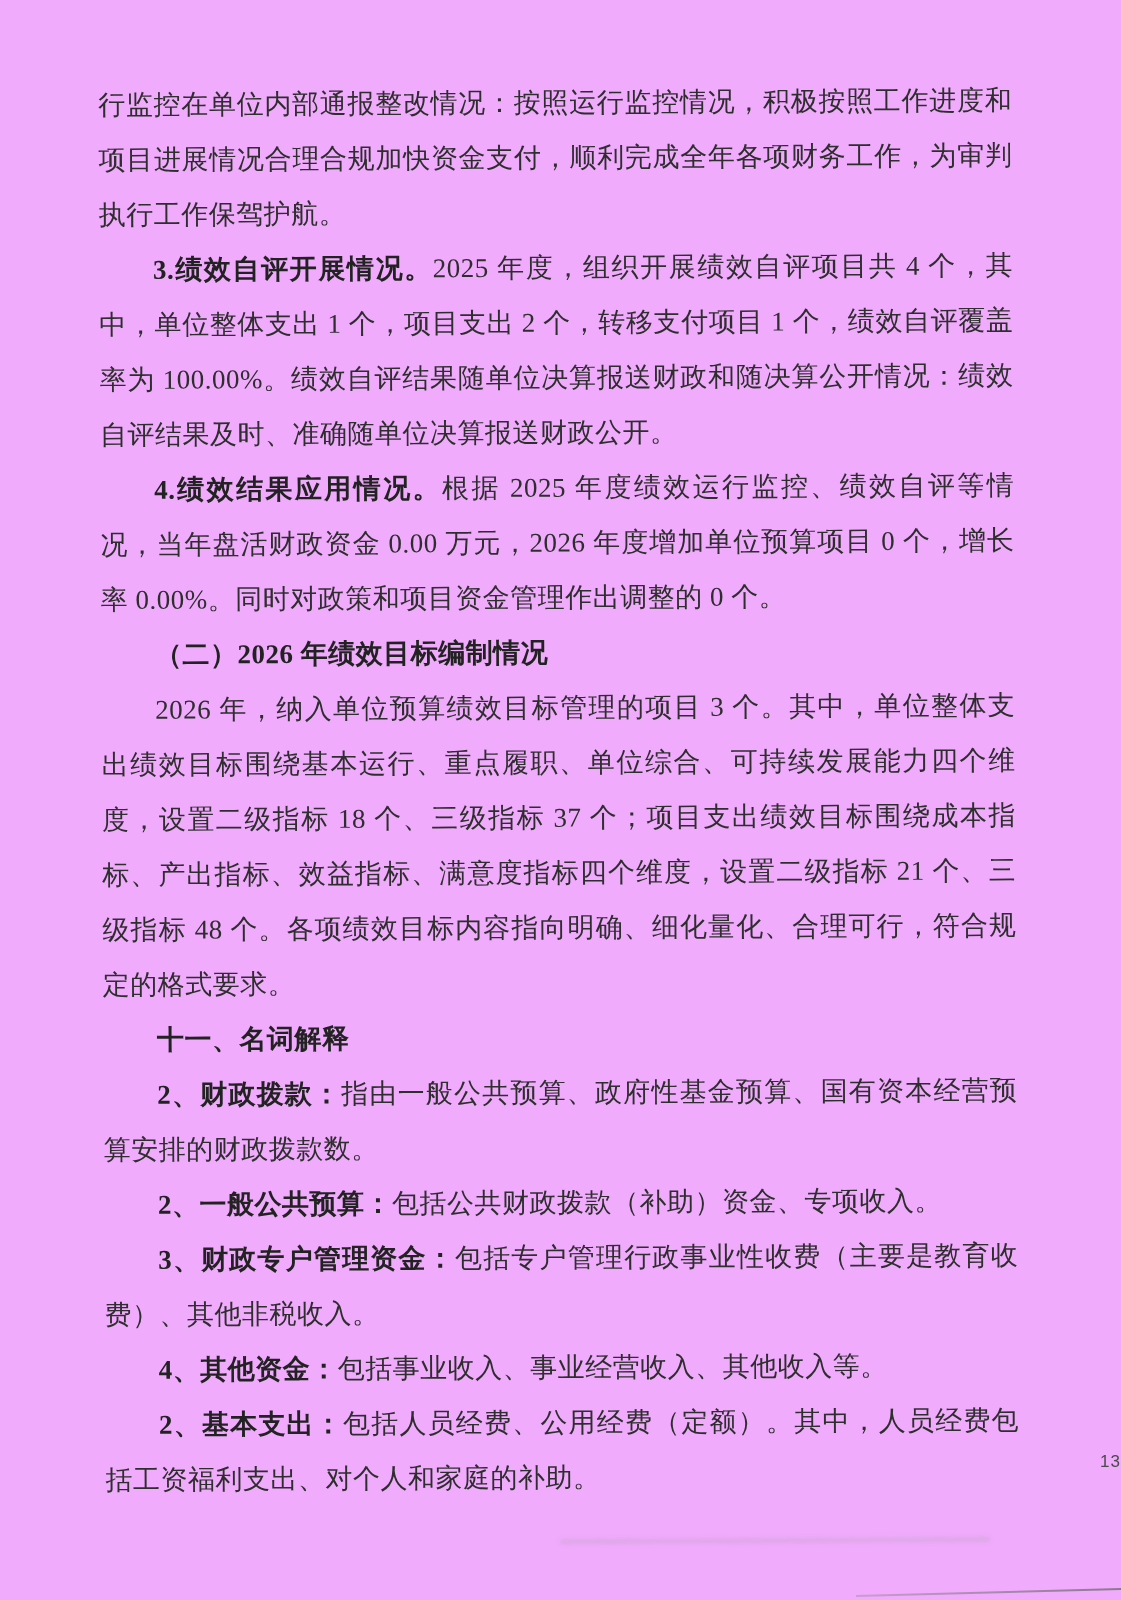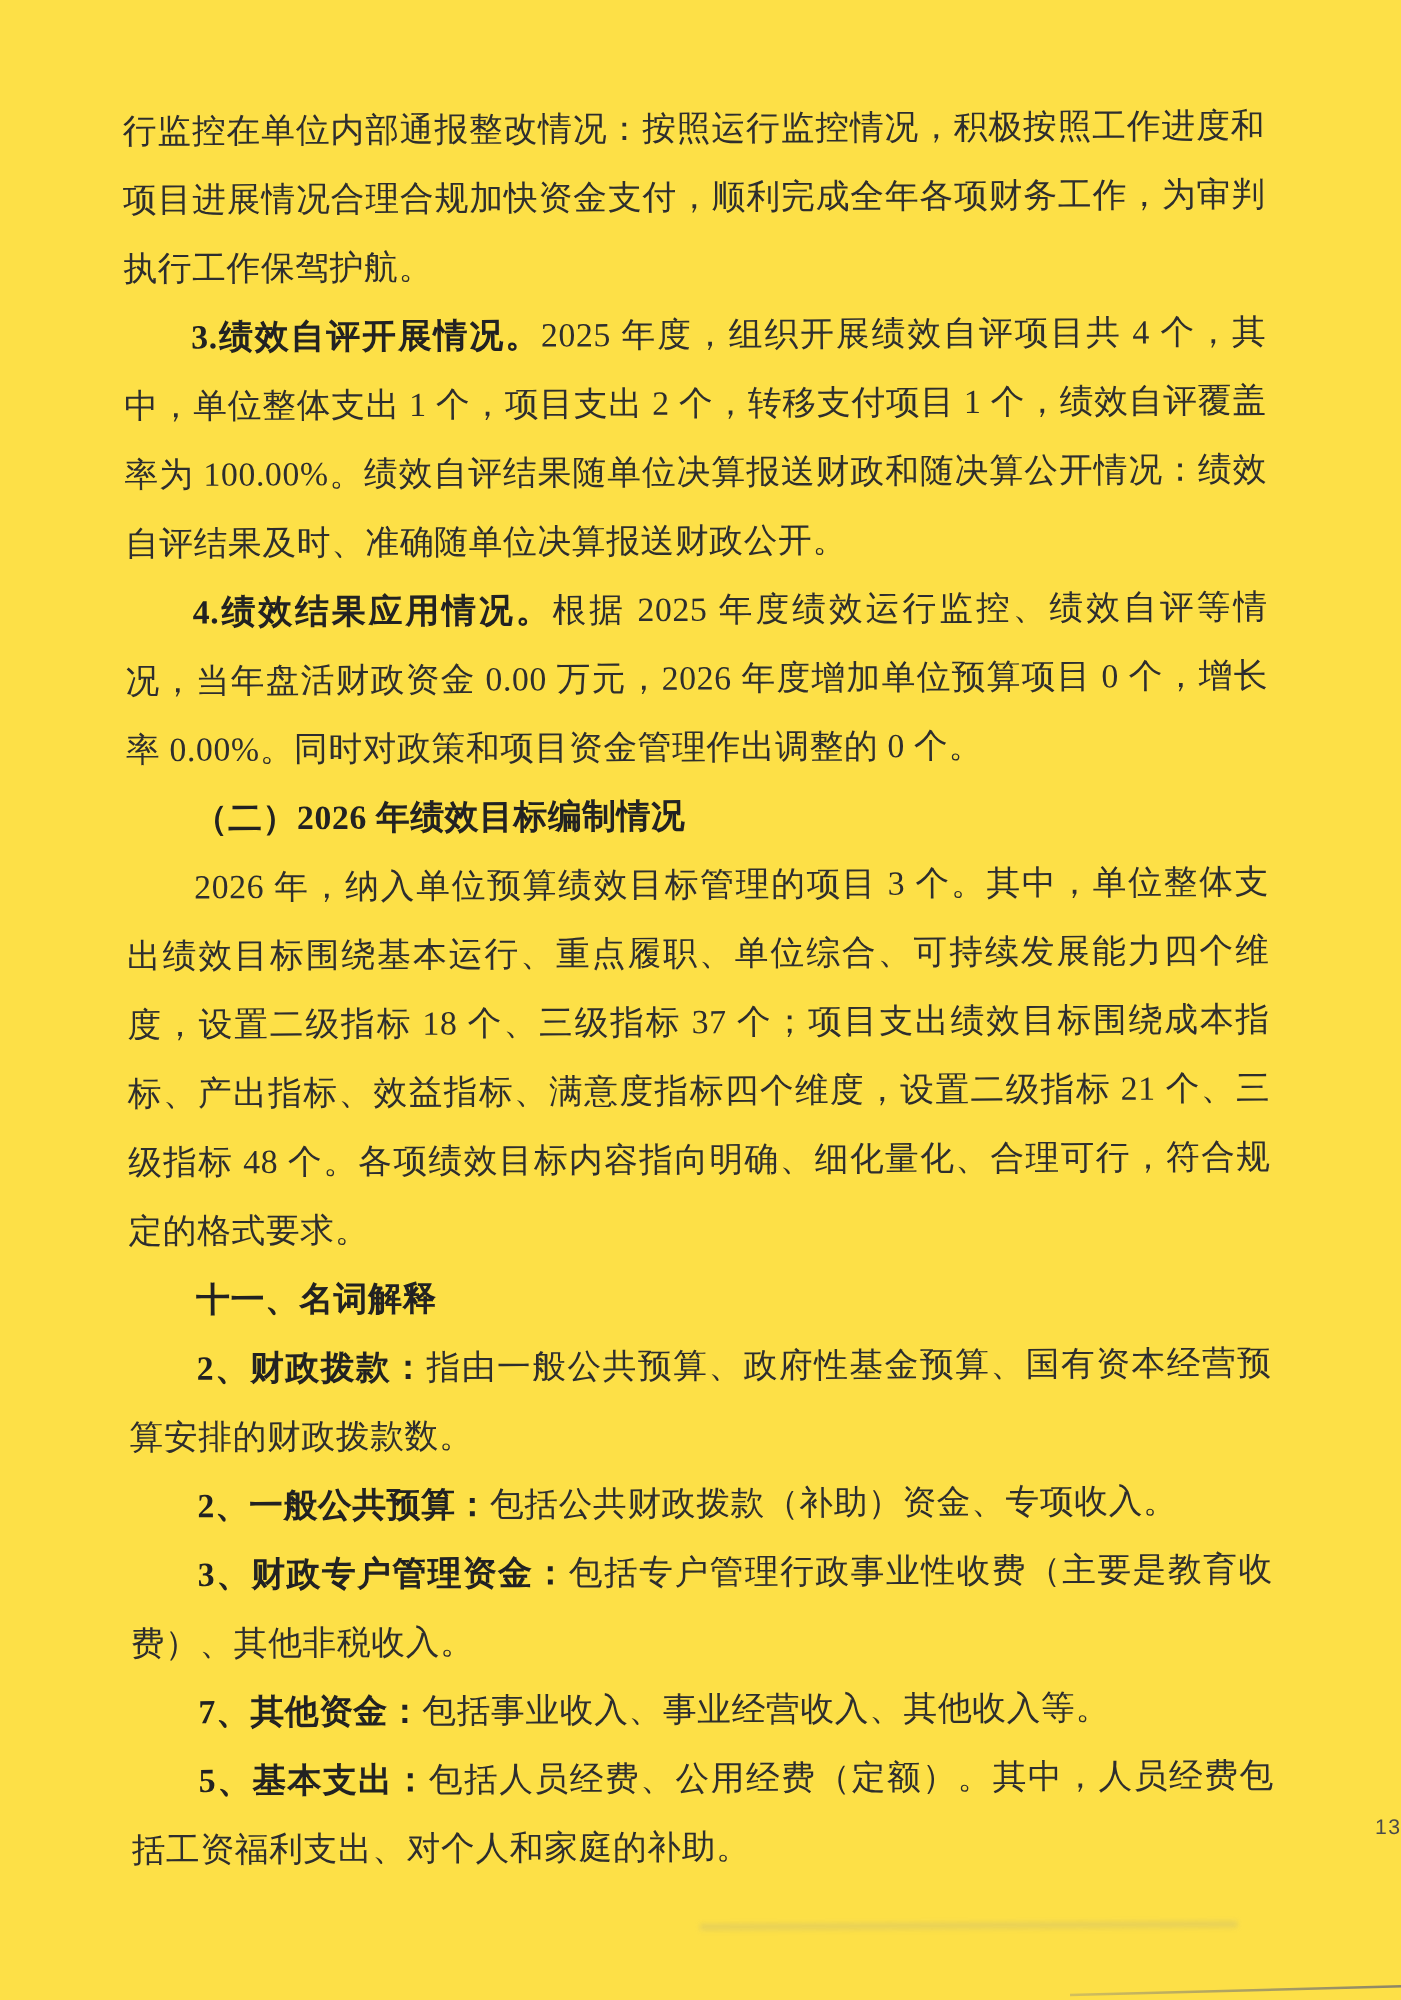--- a/index.html
+++ b/index.html
@@ -4,21 +4,21 @@
 <style>
   html, body {
     margin: 0;
     padding: 0;
     background: #ffffff;
   }
   .page {
     position: relative;
     width: 1121px;
     height: 1600px;
-    background: #fde047;
+    background: #f0abfc;
     overflow: hidden;
     font-family: "Liberation Serif", "DejaVu Serif", serif;
   }
   .doc-body {
     position: absolute;
     left: 98px;
     top: 78px;
     width: 914px;
     transform: rotate(-0.3deg);
     transform-origin: left top;
@@ -74,21 +74,21 @@
   <div class="doc-body">
       <p class="para"><span class="run">行监控在单位内部通报整改情况：按照运行监控情况，积极按照工作进度和项目进展情况合理合规加快资金支付，顺利完成全年各项财务工作，为审判执行工作保驾护航。</span></p>
       <p class="para indent"><span class="run bold">3.绩效自评开展情况。</span><span class="run">2025 年度，组织开展绩效自评项目共 4 个，其中，单位整体支出 1 个，项目支出 2 个，转移支付项目 1 个，绩效自评覆盖率为 100.00%。绩效自评结果随单位决算报送财政和随决算公开情况：绩效自评结果及时、准确随单位决算报送财政公开。</span></p>
       <p class="para indent"><span class="run bold">4.绩效结果应用情况。</span><span class="run">根据 2025 年度绩效运行监控、绩效自评等情况，当年盘活财政资金 0.00 万元，2026 年度增加单位预算项目 0 个，增长率 0.00%。同时对政策和项目资金管理作出调整的 0 个。</span></p>
       <p class="para indent heading"><span class="run bold">（二）2026 年绩效目标编制情况</span></p>
       <p class="para indent"><span class="run">2026 年，纳入单位预算绩效目标管理的项目 3 个。其中，单位整体支出绩效目标围绕基本运行、重点履职、单位综合、可持续发展能力四个维度，设置二级指标 18 个、三级指标 37 个；项目支出绩效目标围绕成本指标、产出指标、效益指标、满意度指标四个维度，设置二级指标 21 个、三级指标 48 个。各项绩效目标内容指向明确、细化量化、合理可行，符合规定的格式要求。</span></p>
       <p class="para indent heading"><span class="run bold">十一、名词解释</span></p>
       <p class="para indent"><span class="run bold">2、财政拨款：</span><span class="run">指由一般公共预算、政府性基金预算、国有资本经营预算安排的财政拨款数。</span></p>
       <p class="para indent"><span class="run bold">2、一般公共预算：</span><span class="run">包括公共财政拨款（补助）资金、专项收入。</span></p>
       <p class="para indent"><span class="run bold">3、财政专户管理资金：</span><span class="run">包括专户管理行政事业性收费（主要是教育收费）、其他非税收入。</span></p>
-      <p class="para indent"><span class="run bold">7、其他资金：</span><span class="run">包括事业收入、事业经营收入、其他收入等。</span></p>
-      <p class="para indent"><span class="run bold">5、基本支出：</span><span class="run">包括人员经费、公用经费（定额）。其中，人员经费包括工资福利支出、对个人和家庭的补助。</span></p>
+      <p class="para indent"><span class="run bold">4、其他资金：</span><span class="run">包括事业收入、事业经营收入、其他收入等。</span></p>
+      <p class="para indent"><span class="run bold">2、基本支出：</span><span class="run">包括人员经费、公用经费（定额）。其中，人员经费包括工资福利支出、对个人和家庭的补助。</span></p>
     </div>
 
   <div class="scan-smudge"></div>
   <div class="scan-edge-line"></div>
 
   <div class="page-footer">13</div>
 </div>
 
 </body></html>

